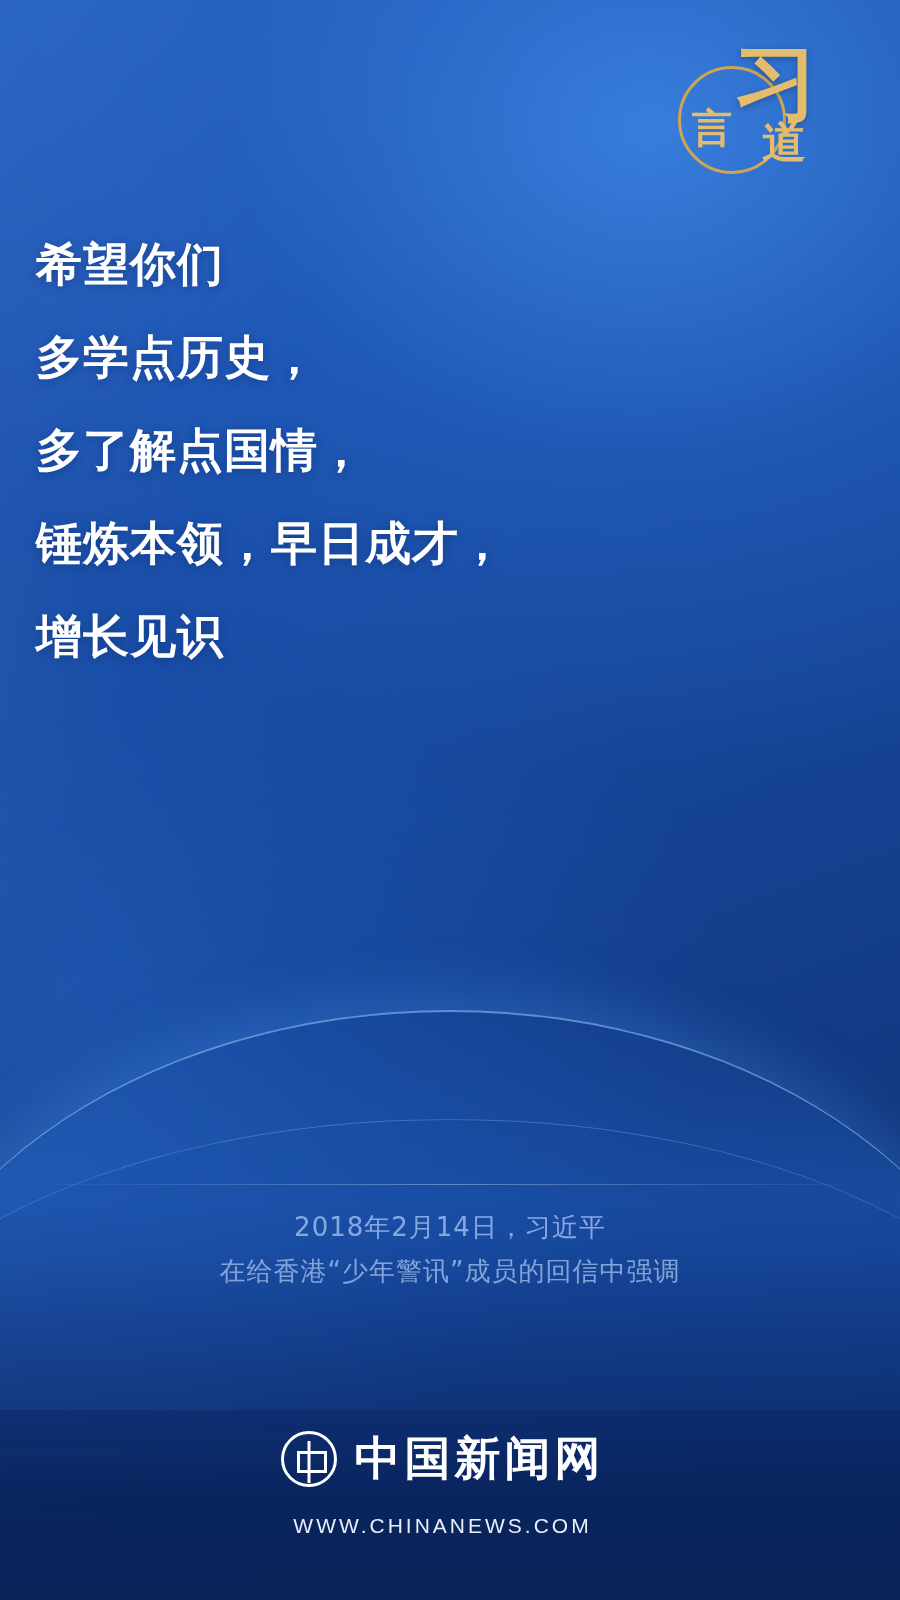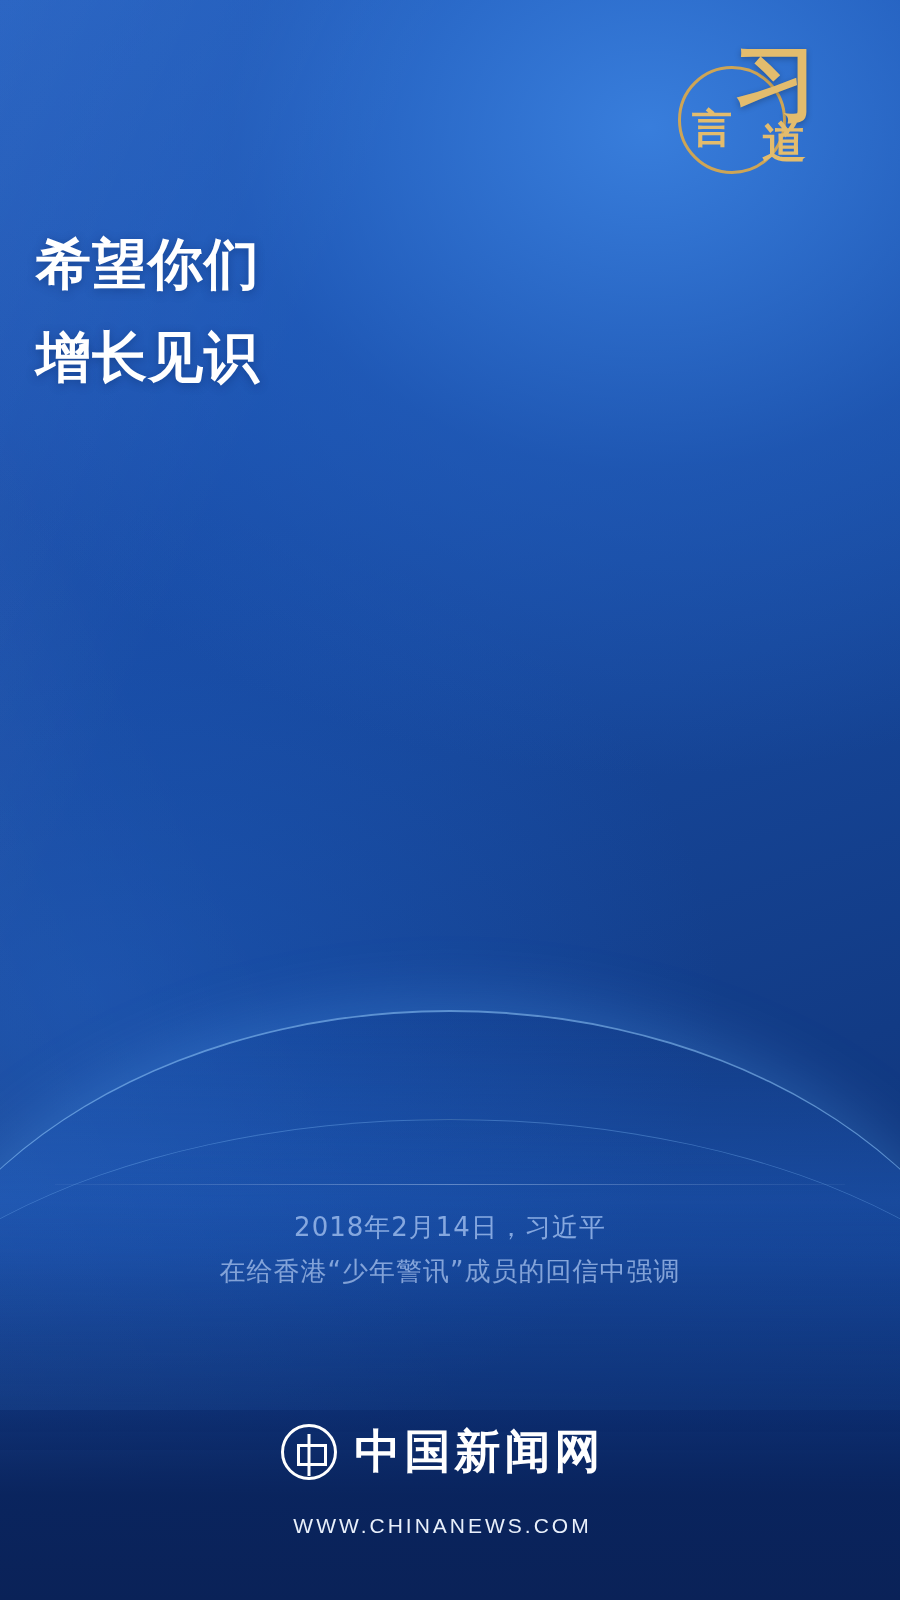--- a/index.html
+++ b/index.html
@@ -82,21 +82,21 @@
 
   
   .quote {
     position: absolute;
     left: 36px;
     top: 218px;
     width: 830px;
   }
   .quote-line {
     color: #ffffff;
-    font-size: 55px;
+    font-size: 46px;
     line-height: 93px;
     font-weight: 700;
     font-family: Liberation Sans, sans-serif;
     letter-spacing: 1px;
     text-shadow: 0 2px 10px rgba(6,30,80,0.35);
     white-space: nowrap;
   }
 
   
   .divider {
@@ -199,21 +199,21 @@
     box-sizing: border-box;
   }
   .brand-name {
     color: #ffffff;
     font-size: 46px;
     font-weight: 700;
     letter-spacing: 4px;
     font-family: "DejaVu Sans", "Liberation Sans", sans-serif;
   }
   .brand-url {
-    margin-top: 30px;
+    margin-top: 23px;
     color: #e9f0fb;
     font-size: 21px;
     letter-spacing: 3px;
     font-family: "Liberation Sans", sans-serif;
   }
 </style>
 </head>
 <body>
 
 <div class="poster">
@@ -221,20 +221,23 @@
 
   <div class="logo-wrap">
     <div class="logo-ring"></div>
     <div class="logo-xi">习</div>
     <div class="logo-yan">言</div>
     <div class="logo-dao">道</div>
   </div>
 
   <div class="quote">
     <div class="quote-line">希望你们</div>
+    <div class="quote-line">多学点历史，</div>
+    <div class="quote-line">多了解点国情，</div>
+    <div class="quote-line">锤炼本领，早日成才，</div>
     <div class="quote-line">增长见识</div>
   </div>
 
   <div class="divider"></div>
 
   <div class="source">
     <div class="source-line">2018年2月14日，习近平</div>
     <div class="source-line">在给香港“少年警讯”成员的回信中强调</div>
   </div>
 

